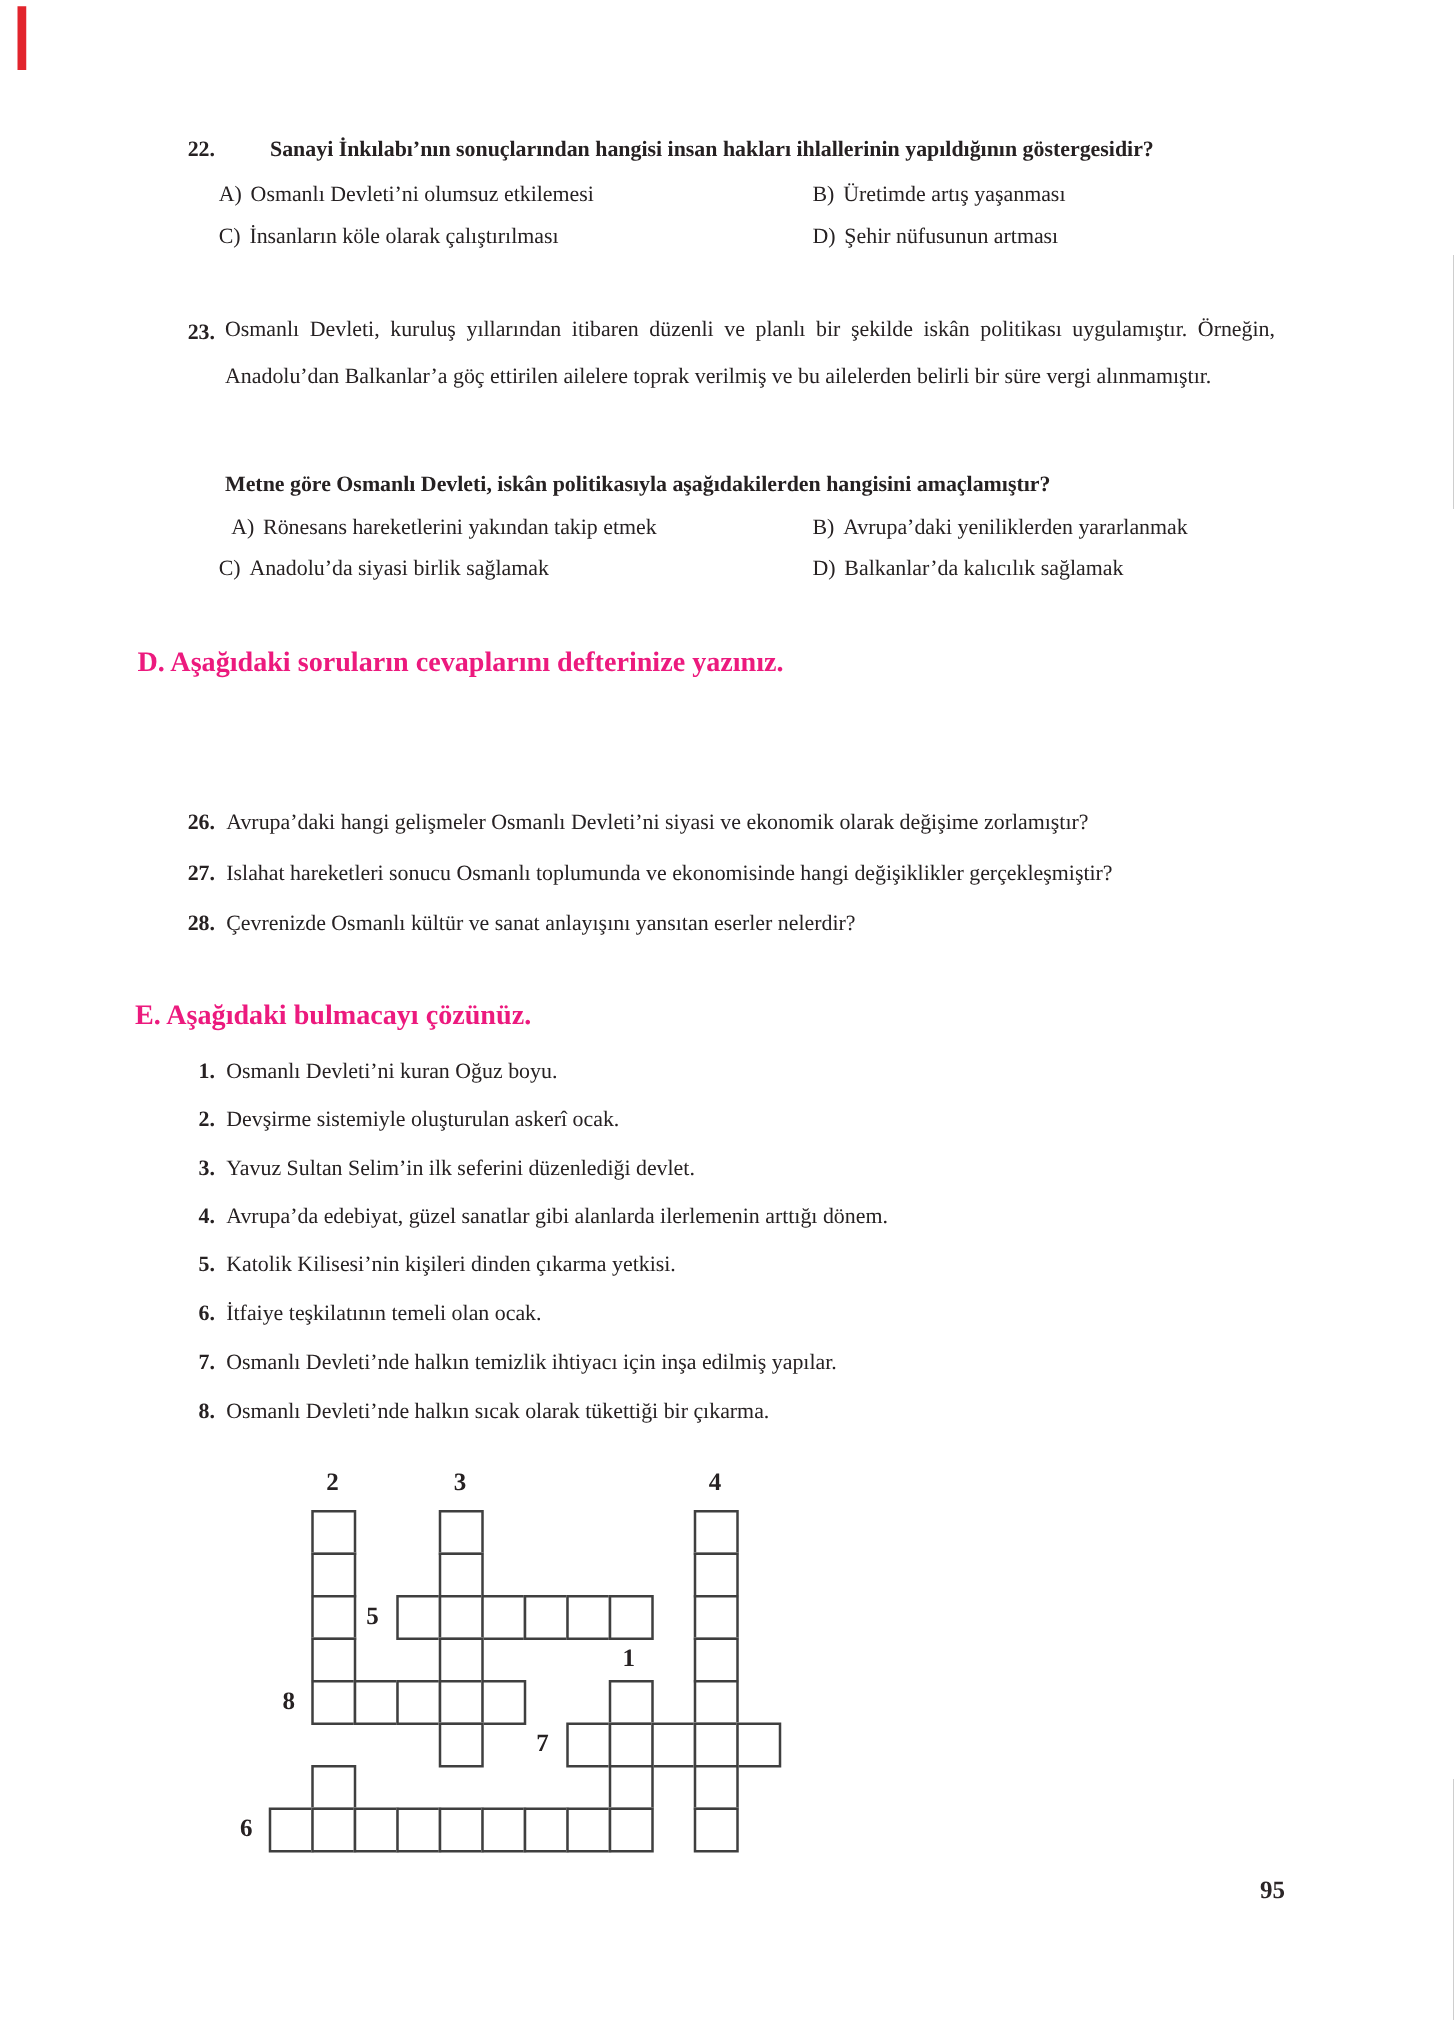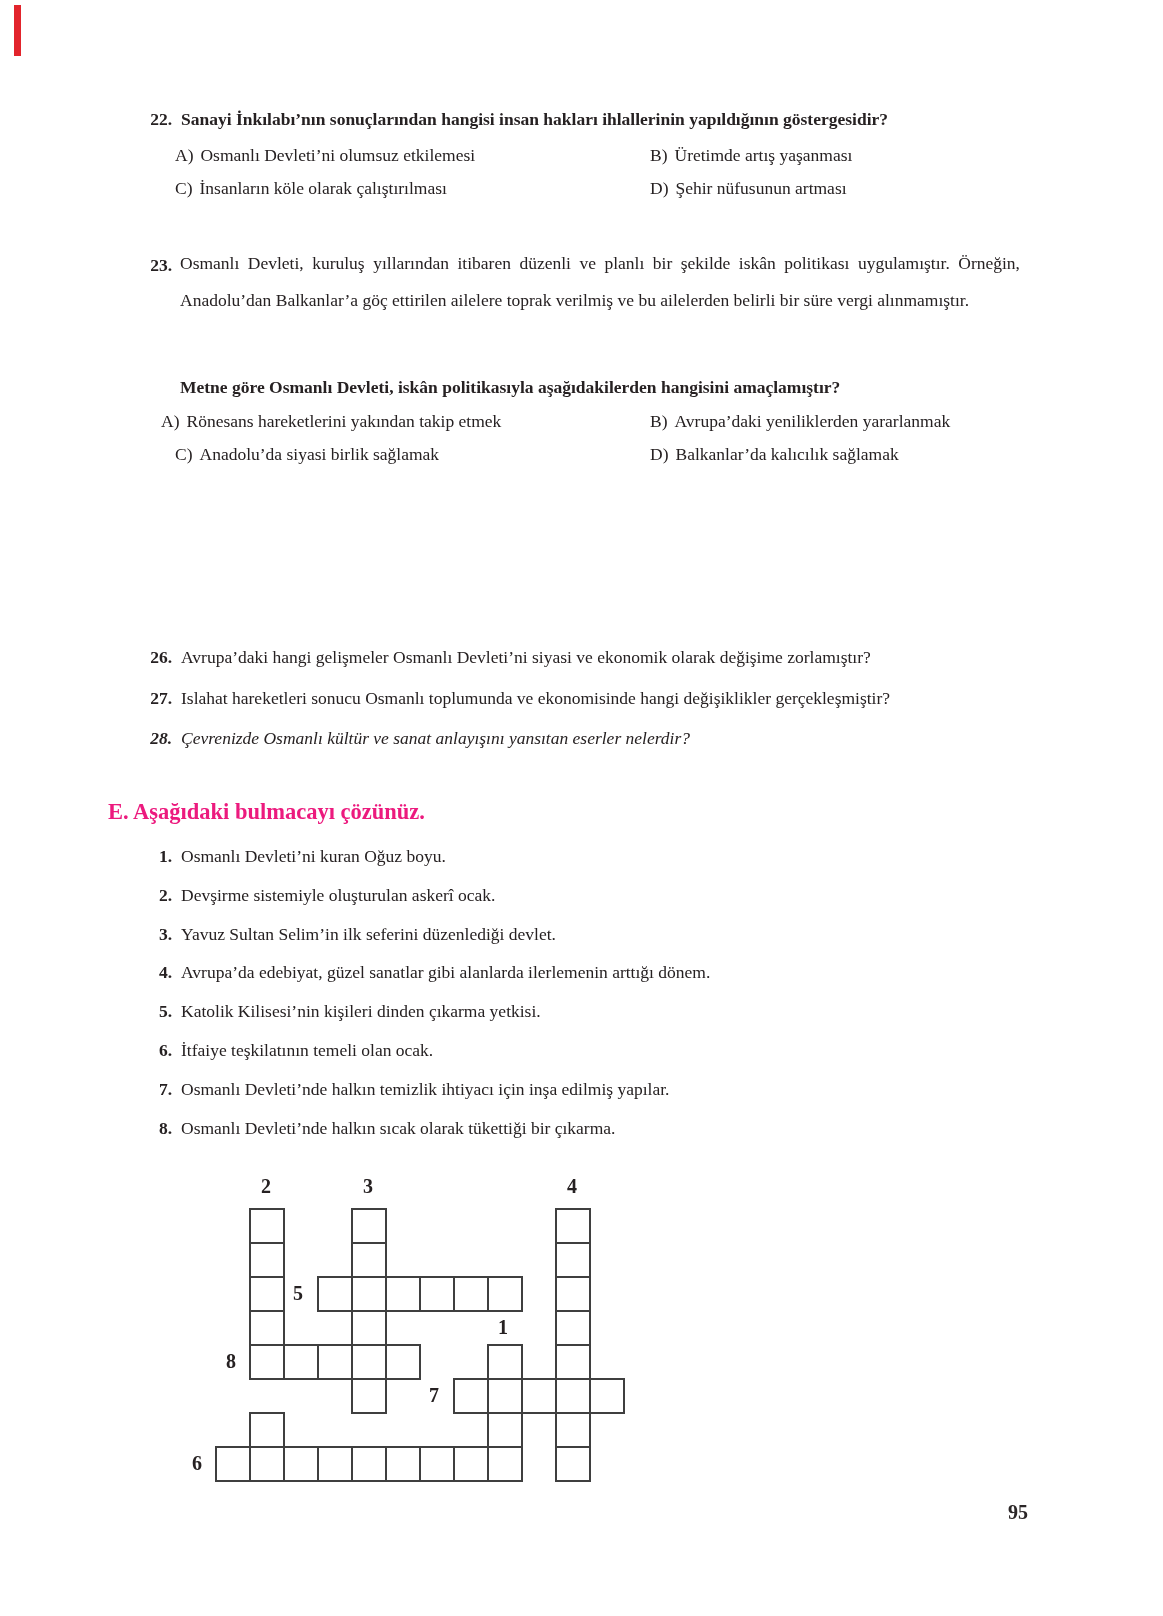--- a/index.html
+++ b/index.html
@@ -71,63 +71,64 @@
     color: #2B2627;
   }
 </style>
 </head>
 <body>
 
 <div class="page">
 
   <div class="corner-mark"></div>
 
-  <div class="abs item-row" style="left:130px; top:109px;">
+  <div class="abs item-row" style="left:130px; top:109px;gap:35px;">
     <span class="num">22.</span>
     <span class="bold gap">Sanayi İnkılabı’nın sonuçlarından hangisi insan hakları ihlallerinin yapıldığının göstergesidir?</span>
   </div>
   <div class="abs" style="left:175px; top:145px;">
     <span class="opt-label">A)</span><span class="opt-text">Osmanlı Devleti’ni olumsuz etkilemesi</span>
   </div>
   <div class="abs" style="left:650px; top:145px;">
     <span class="opt-label">B)</span><span class="opt-text">Üretimde artış yaşanması</span>
   </div>
   <div class="abs" style="left:175px; top:178px;">
     <span class="opt-label">C)</span><span class="opt-text">İnsanların köle olarak çalıştırılması</span>
   </div>
   <div class="abs" style="left:650px; top:178px;">
     <span class="opt-label">D)</span><span class="opt-text">Şehir nüfusunun artması</span>
   </div>
 
   <div class="abs num" style="left:130px; top:255px;">23.</div>
   <div class="para" style="top:245px;">Osmanlı Devleti, kuruluş yıllarından itibaren düzenli ve planlı bir şekilde iskân politikası uygulamıştır. Örneğin, Anadolu’dan Balkanlar’a göç ettirilen ailelere toprak verilmiş ve bu ailelerden belirli bir süre vergi alınmamıştır.</div>
   <div class="abs bold" style="left:180px; top:377px;">Metne göre Osmanlı Devleti, iskân politikasıyla aşağıdakilerden hangisini amaçlamıştır?</div>
-  <div class="abs" style="left:161px; top:411px;text-align:center;">
+  <div class="abs" style="left:185px; top:411px;text-align:center;">
     <span class="opt-label">A)</span><span class="opt-text">Rönesans hareketlerini yakından takip etmek</span>
   </div>
   <div class="abs" style="left:650px; top:411px;">
     <span class="opt-label">B)</span><span class="opt-text">Avrupa’daki yeniliklerden yararlanmak</span>
   </div>
   <div class="abs" style="left:175px; top:444px;">
     <span class="opt-label">C)</span><span class="opt-text">Anadolu’da siyasi birlik sağlamak</span>
   </div>
   <div class="abs" style="left:650px; top:444px;">
     <span class="opt-label">D)</span><span class="opt-text">Balkanlar’da kalıcılık sağlamak</span>
   </div>
 
+  <div class="heading" style="left:110px; top:517px;">D. Aşağıdaki soruların cevaplarını defterinize yazınız.</div>
 
   <div class="abs item-row" style="left:130px; top:647px;">
     <span class="num">26.</span>
     <span class="item-text">Avrupa’daki hangi gelişmeler Osmanlı Devleti’ni siyasi ve ekonomik olarak değişime zorlamıştır?</span>
   </div>
   <div class="abs item-row" style="left:130px; top:688px;">
     <span class="num">27.</span>
     <span class="item-text">Islahat hareketleri sonucu Osmanlı toplumunda ve ekonomisinde hangi değişiklikler gerçekleşmiştir?</span>
   </div>
-  <div class="abs item-row" style="left:130px; top:728px;font-style:italic;">
+  <div class="abs item-row" style="left:130px; top:728px;">
     <span class="num">28.</span>
     <span class="item-text">Çevrenizde Osmanlı kültür ve sanat anlayışını yansıtan eserler nelerdir?</span>
   </div>
 
   <div class="heading" style="left:108px; top:799px;">E. Aşağıdaki bulmacayı çözünüz.</div>
 
   <div class="abs item-row" style="left:130px; top:846px;">
     <span class="num">1.</span>
     <span class="item-text">Osmanlı Devleti’ni kuran Oğuz boyu.</span>
   </div>

